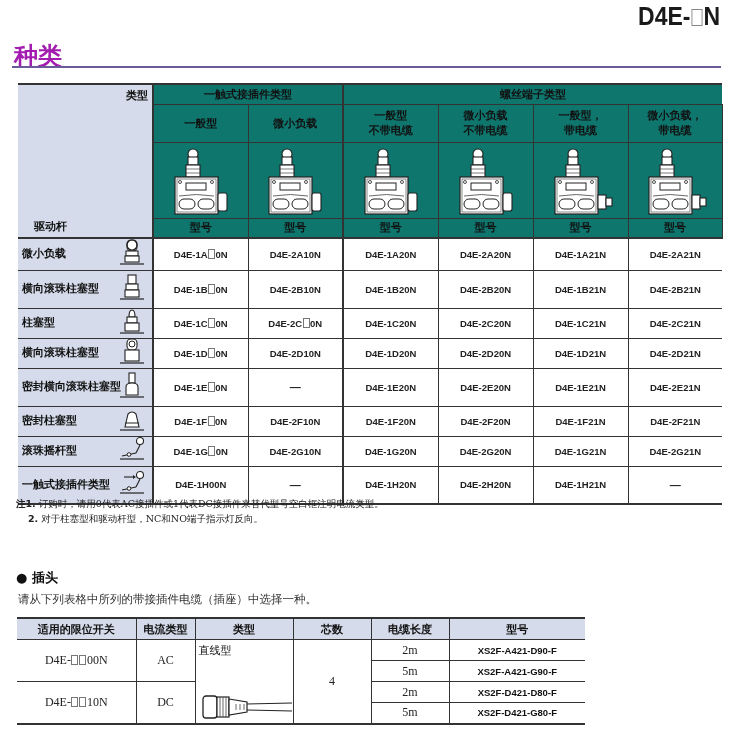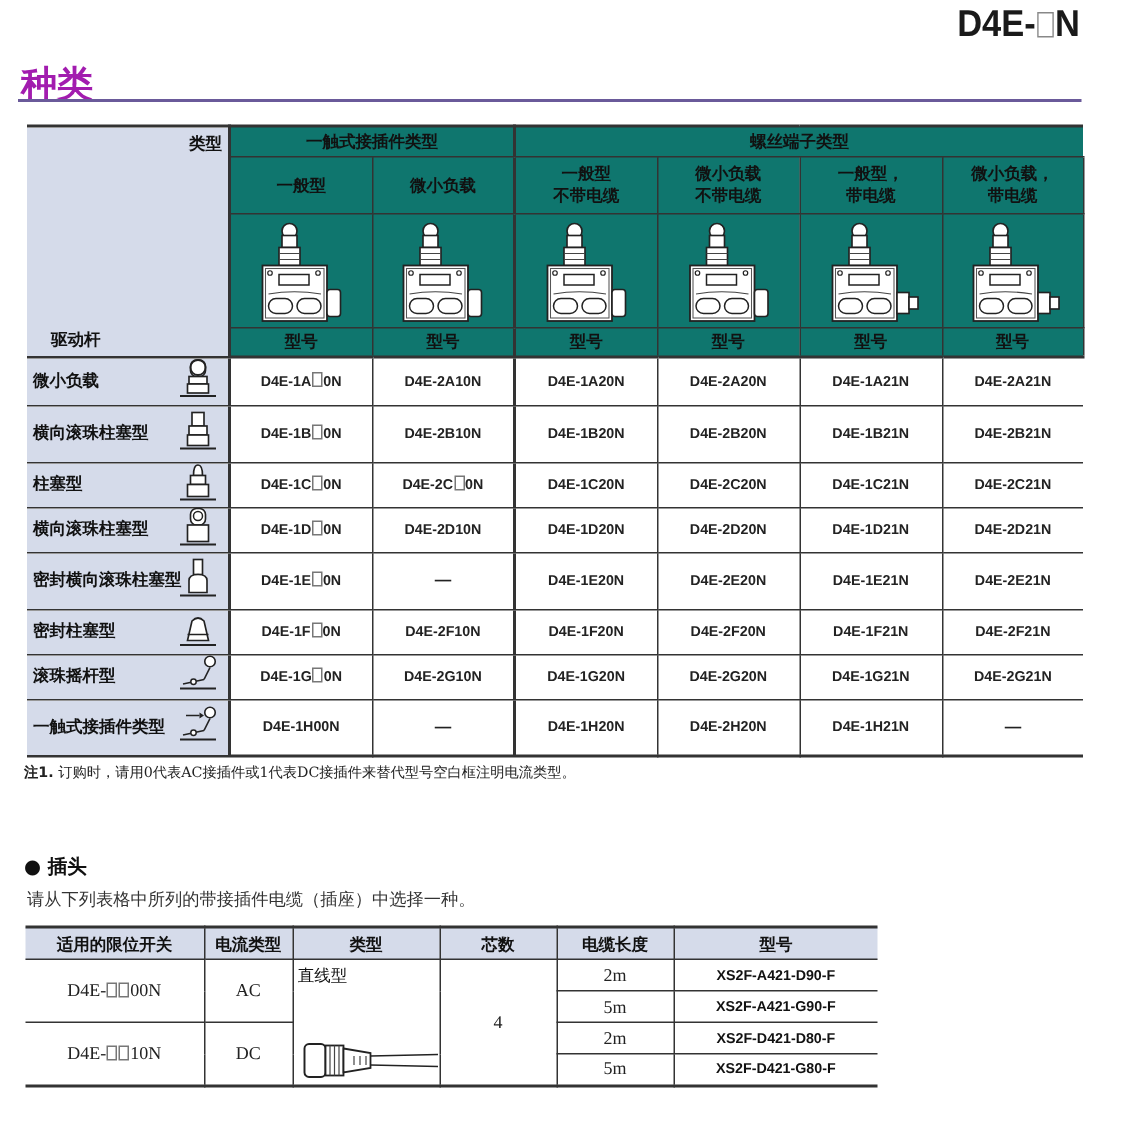--- a/index.html
+++ b/index.html
@@ -25,21 +25,21 @@
   .rowhdr { background:#d5dbea; text-align:left !important; position:relative; font-weight:bold; font-size:11px;
             font-family:"DejaVu Sans", sans-serif; line-height:14px; padding-left:2px !important; border-right:2px solid #333 !important; }
   .rowhdr .lbl { display:inline-block; padding-left:2px; max-width:100px; }
   .rowhdr .act-icon { position:absolute; right:6px; top:50%; transform:translateY(-50%); }
   .cell { font-size:9.5px; font-weight:bold; color:#222; background:#fff; }
   .dash { font-weight:bold; font-size:11px; }
   .sw-img { display:block; margin:0 auto; }
   .box-sm { display:inline-block; width:7px; height:10px; border:1px solid #777; vertical-align:-1px; box-sizing:border-box; margin:0 0.5px; }
 
   
-  .notes { left:16px; top:508px; font-size:9.5px; line-height:15px; font-family:"DejaVu Serif", serif; color:#222; }
+  .notes { left:16px; top:496px; font-size:9.5px; line-height:15px; font-family:"DejaVu Serif", serif; color:#222; }
   .notes .nb { font-weight:bold; font-family:"DejaVu Sans", sans-serif; }
   .notes .ind { padding-left:12px; }
 
   .plug-title { left:16px; top:569px; font-weight:bold; font-size:13px; color:#111; }
   .plug-desc { left:18px; top:592px; font-size:11.5px; font-family:"DejaVu Sans", sans-serif; color:#333; }
 
   
   table.plug { position:absolute; left:17px; top:617px; border-collapse:collapse; table-layout:fixed; width:568px;
                border-top:2px solid #333; border-bottom:2px solid #333; }
   table.plug td, table.plug th { border:1px solid #333; padding:0; text-align:center; vertical-align:middle; }
@@ -329,20 +329,21 @@
         <td class="cell">D4E-1H20N</td>
         <td class="cell">D4E-2H20N</td>
         <td class="cell">D4E-1H21N</td>
         <td class="cell dash" style="border-right: none;">—</td>
       </tr>
     </tbody>
 </table>
 
 <div class="abs notes">
   <div><span class="nb">注</span><span class="nb">1.</span> <span>订购时，请用0代表AC接插件或1代表DC接插件来替代型号空白框注明电流类型。</span></div>
+  <div class="ind"><span class="nb">2.</span> <span>对于柱塞型和驱动杆型，NC和NO端子指示灯反向。</span></div>
 </div>
 
 <div class="abs plug-title">
   <span>●</span>
   <span>插头</span>
 </div>
 <div class="abs plug-desc">请从下列表格中所列的带接插件电缆（插座）中选择一种。</div>
 
 <table class="plug">
   <colgroup>

